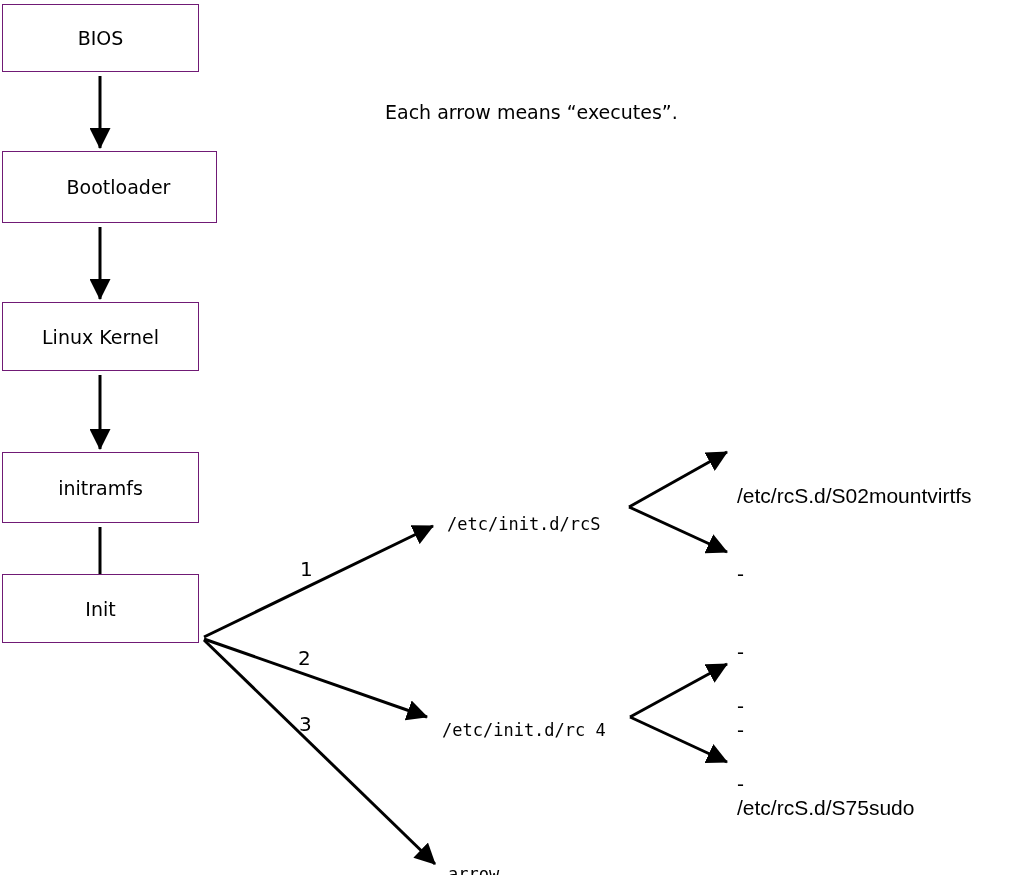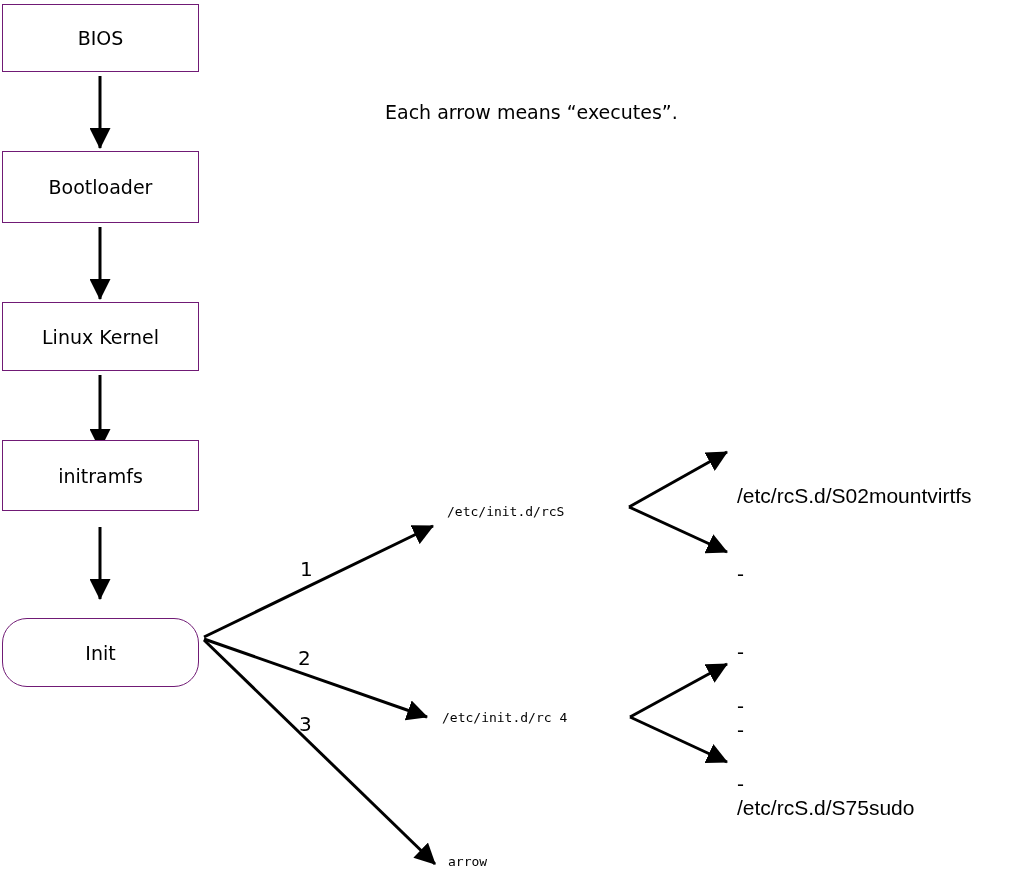--- a/index.html
+++ b/index.html
@@ -31,23 +31,24 @@
     background: #ffffff;
     display: flex;
     align-items: center;
     justify-content: center;
     font-size: 19px;
     text-align: center;
   }
   .mono-label {
     position: absolute;
     font-family: "DejaVu Sans Mono", monospace;
-    font-size: 13px;
+    font-size: 17px;
     line-height: 26px;
     white-space: pre;
+    margin-top: 12px;
   }
   .mono-list {
     position: absolute;
     font-family: Liberation Sans, sans-serif;
     font-size: 21px;
     line-height: 26px;
     white-space: pre;
   }
   .branch-number {
     position: absolute;
@@ -89,30 +90,30 @@
       <line x1="630" y1="717" x2="727" y2="664" marker-end="url(#ah)"></line>
       <line x1="630" y1="717" x2="727" y2="762" marker-end="url(#ah)"></line>
     </g>
   </svg>
 
   <div id="note">Each arrow means “executes”.</div>
 
   <div class="flow-box" style="top:4px; height:66px;">
     <span>BIOS</span>
   </div>
-  <div class="flow-box" style="top:151px; height:70px;">
+  <div class="flow-box" style="top:151px; height:70px;padding-left:18px;">
     <span>Bootloader</span>
   </div>
   <div class="flow-box" style="top:302px; height:67px;">
     <span>Linux Kernel</span>
   </div>
-  <div class="flow-box" style="top:440px; height:69px;">
+  <div class="flow-box" style="top:452px; height:69px;">
     <span>initramfs</span>
   </div>
-  <div class="flow-box" style="top:618px; height:67px;border-radius:25px;">
+  <div class="flow-box" style="top:574px; height:67px;">
     <span>Init</span>
   </div>
 
   <div class="branch-number" style="left:300px; top:556px;">1</div>
   <div class="branch-number" style="left:298px; top:645px;">2</div>
   <div class="branch-number" style="left:299px; top:711px;">3</div>
 
   <div class="mono-label" style="left:447px; top:499px;">/etc/init.d/rcS</div>
   <div class="mono-label" style="left:442px; top:705px;">/etc/init.d/rc 4</div>
   <div class="mono-label" style="left:448px; top:849px;">arrow</div>

